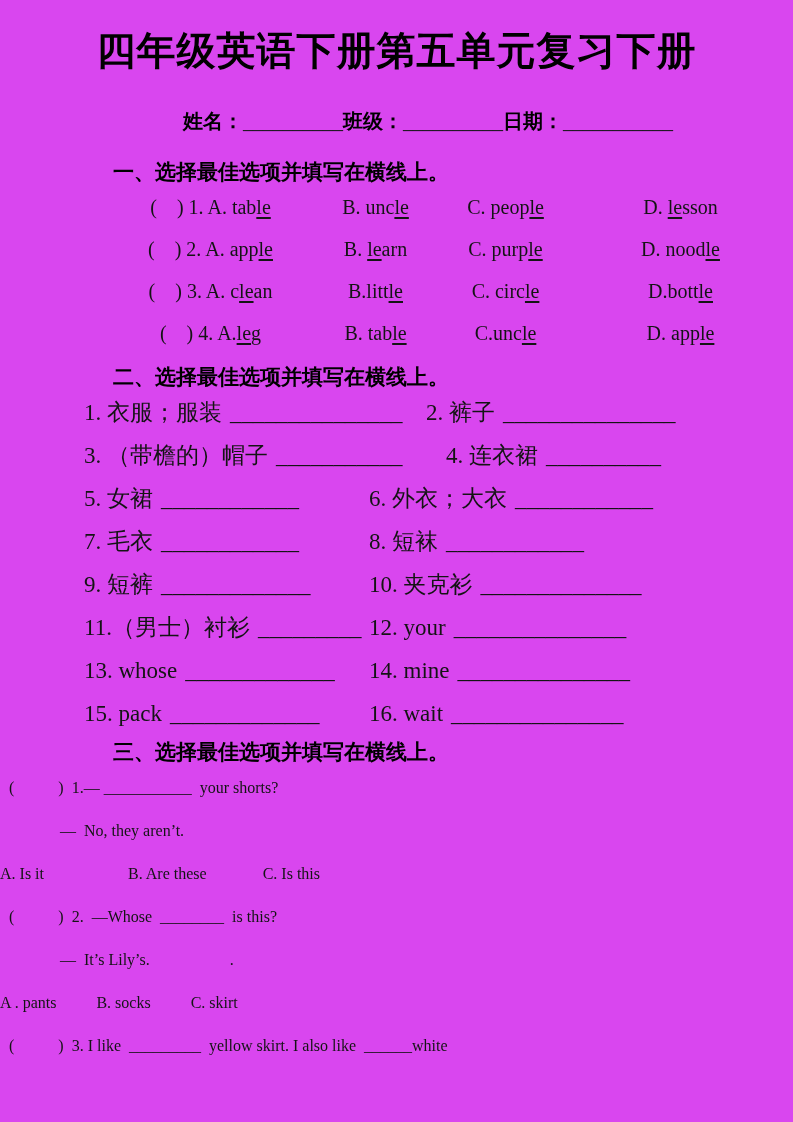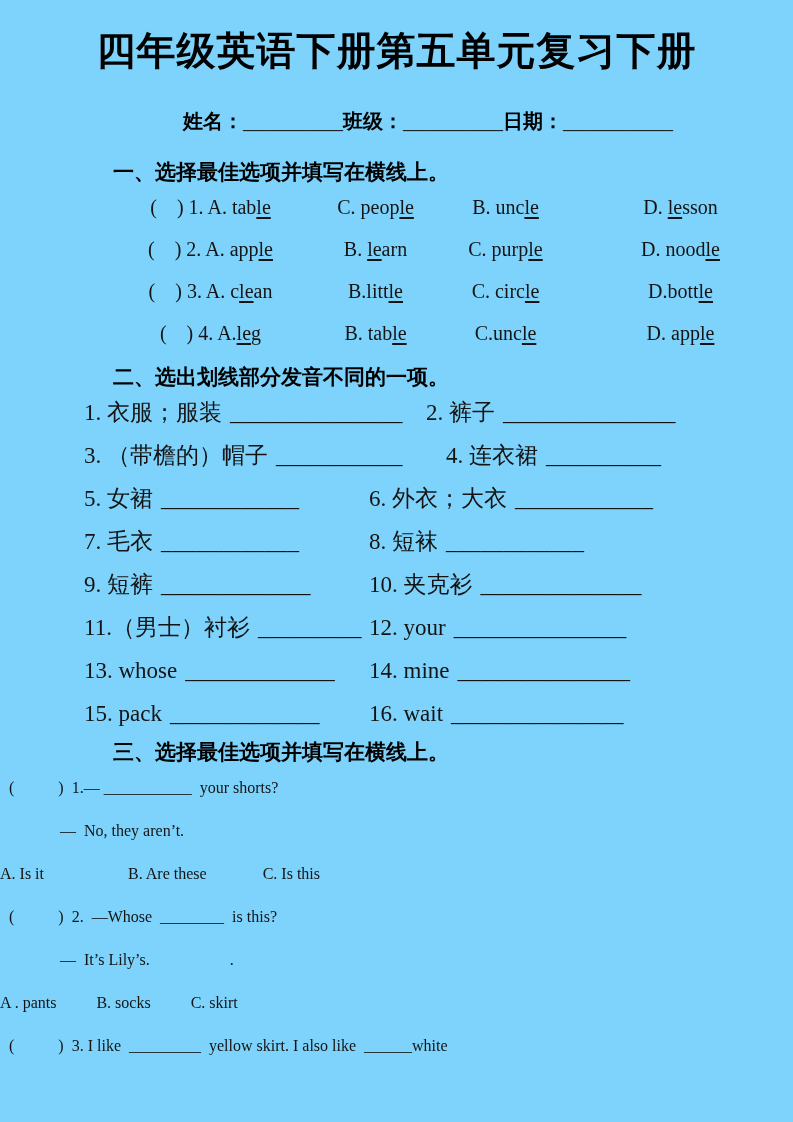--- a/index.html
+++ b/index.html
@@ -1,17 +1,17 @@
 <!DOCTYPE html>
 <html><head>
 <meta charset="utf-8">
 <style>
   html, body { margin:0; padding:0; background:#e8e8e8; }
   .page {
-    width:793px; height:1122px; margin:0 auto; background:#7dd3fc;
+    width:793px; height:1122px; margin:0 auto; background:#d946ef;
     position:relative; overflow:hidden; color:#141414;
     font-family:"Liberation Serif","DejaVu Serif",serif;
   }
   .title {
     padding-top:27px; text-align:center;
     font-family:"Liberation Sans","DejaVu Sans",sans-serif;
     font-weight:900; font-size:39px; line-height:48px; letter-spacing:1px; color:#000;
   }
   .meta {
     margin:33px 0 0 183px; font-size:20px; line-height:26px; white-space:pre;
@@ -57,22 +57,22 @@
 <div class="page">
 
   <div class="title">四年级英语下册第五单元复习下册</div>
 
   <div class="meta"><span class="lab">姓名：</span><span class="blank">__________</span><span class="lab">班级：</span><span class="blank">__________</span><span class="lab">日期：</span><span class="blank">___________</span></div>
 
   <div class="sec-h h1">一、选择最佳选项并填写在横线上。</div>
 
   <div class="s1row">
     <span class="cell">(    ) 1. A. tab<u>le</u></span>
+    <span class="cell">B. unc<u>le</u></span>
     <span class="cell">C. peop<u>le</u></span>
-    <span class="cell">B. unc<u>le</u></span>
     <span class="cell">D. <u>le</u>sson</span>
   </div>
   <div class="s1row">
     <span class="cell">(    ) 2. A. app<u>le</u></span>
     <span class="cell">B. <u>le</u>arn</span>
     <span class="cell">C. purp<u>le</u></span>
     <span class="cell">D. nood<u>le</u></span>
   </div>
   <div class="s1row">
     <span class="cell">(    ) 3. A. c<u>le</u>an</span>
@@ -80,21 +80,21 @@
     <span class="cell">C. circ<u>le</u></span>
     <span class="cell">D.bott<u>le</u></span>
   </div>
   <div class="s1row">
     <span class="cell">(    ) 4. A.<u>le</u>g</span>
     <span class="cell">B. tab<u>le</u></span>
     <span class="cell">C.unc<u>le</u></span>
     <span class="cell">D. app<u>le</u></span>
   </div>
 
-  <div class="sec-h h2">二、选出划线部分发音不同的一项。</div>
+  <div class="sec-h h2">二、选择最佳选项并填写在横线上。</div>
 
   <div class="pair w342">
     <span class="item"><span>1. 衣服；服装</span><span class="blank">_______________</span></span>
     <span class="item"><span>2. 裤子</span><span class="blank">_______________</span></span>
   </div>
   <div class="pair w362">
     <span class="item"><span>3. （带檐的）帽子</span><span class="blank">___________</span></span>
     <span class="item"><span>4. 连衣裙</span><span class="blank">__________</span></span>
   </div>
   <div class="pair">

